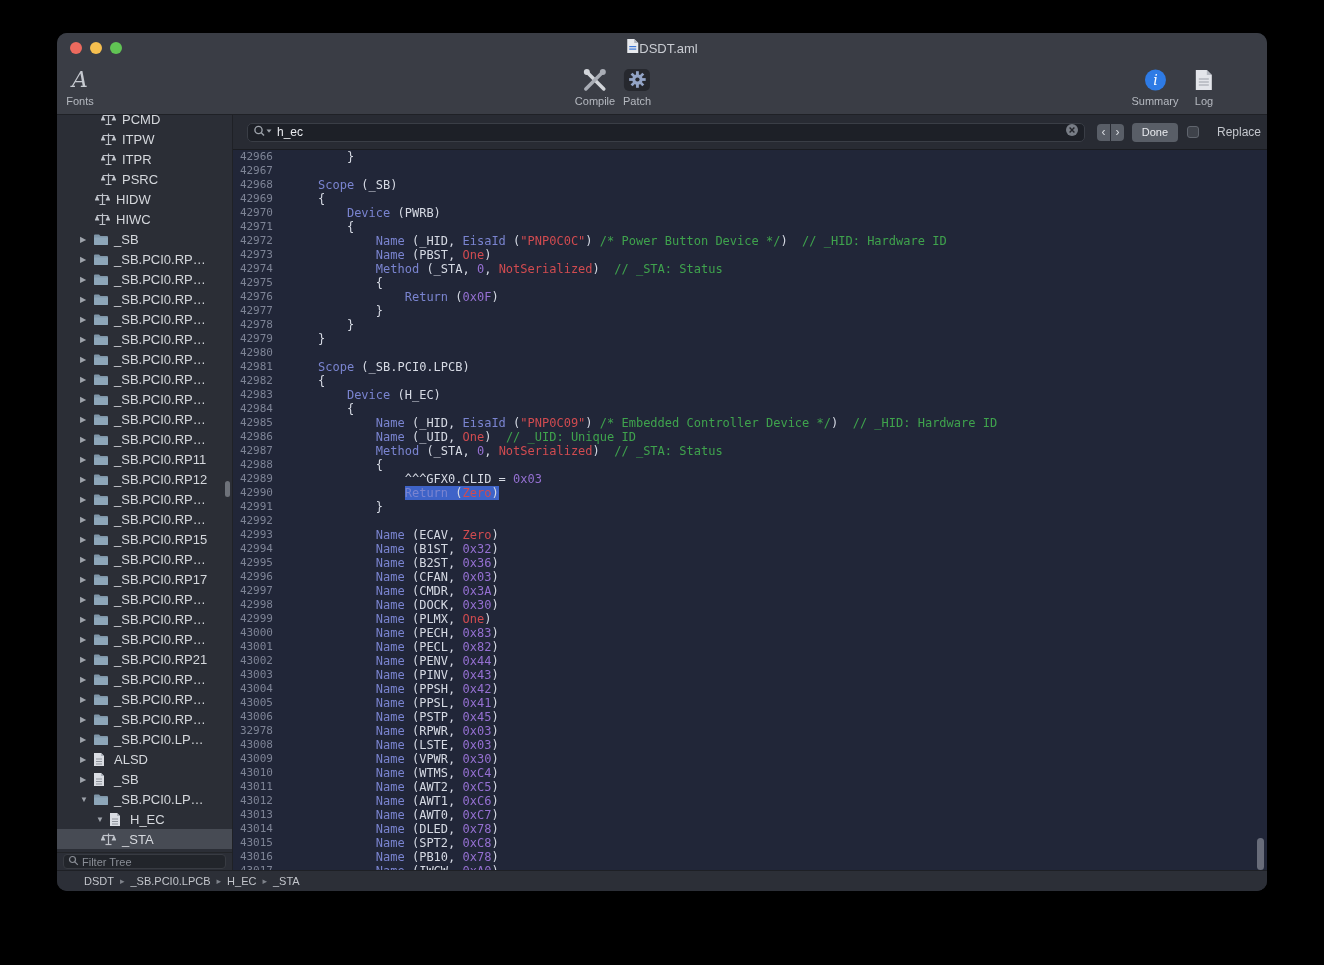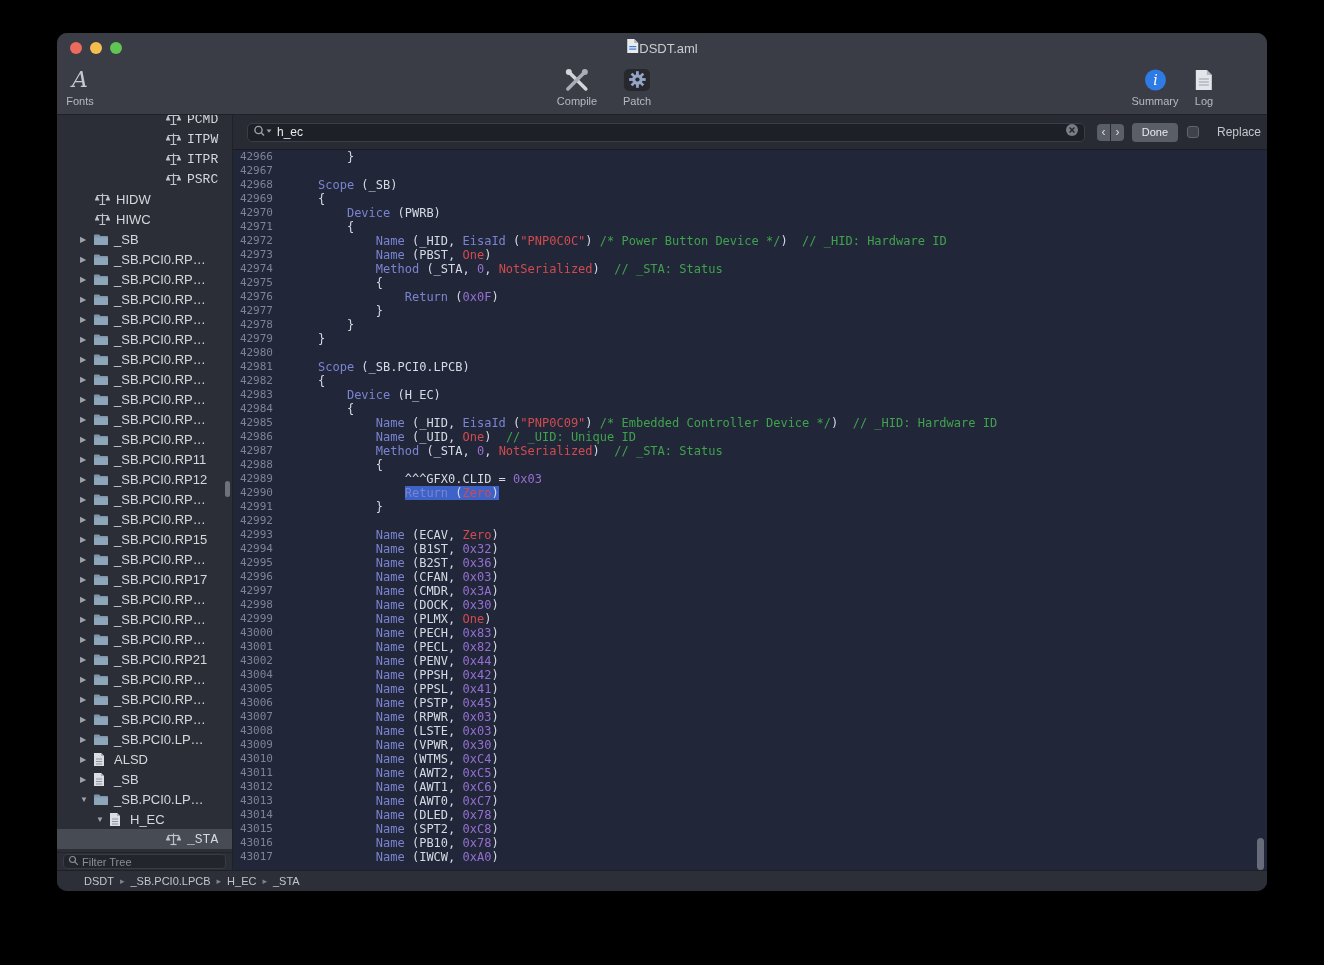--- a/index.html
+++ b/index.html
@@ -18,39 +18,39 @@
   .title-wrap { position:absolute; left:50%; top:0; height:100%; transform:translateX(-50%);
                 display:flex; align-items:center; }
   .title { color:#C9CCD2; font-size:13px; white-space:nowrap; }
 
   
   .toolbar { height:52px; background:#3A3D45; position:relative; border-bottom:1px solid #1F2126; }
   .titem { position:absolute; top:3px; transform:translateX(-50%); text-align:center;
            color:#B5B9C0; font-size:11px; display:flex; flex-direction:column;
            align-items:center; gap:2px; cursor:default; }
   .titem .ic { height:27px; display:flex; align-items:center; justify-content:center; }
-  .t-fonts{left:23px;} .t-compile{left:520px;} .t-patch{left:580px;}
+  .t-fonts{left:23px;} .t-compile{left:538px;} .t-patch{left:580px;}
   .t-summary{left:1098px;} .t-log{left:1147px;} .t-print{left:1229px;}
   .fonts-a { font-family:"DejaVu Serif", serif; font-style:italic; font-size:22px; color:#C6CAD0; line-height:1; }
   .patch-box { width:26px; height:22px; background:#26282E; border-radius:5px;
                display:flex; align-items:center; justify-content:center; }
 
   
   .content { position:absolute; top:82px; left:0; right:0; bottom:21px; display:flex; }
 
   
   .sidebar { width:176px; background:#2B2E36; border-right:1px solid #1F2126;
              display:flex; flex-direction:column; position:relative; overflow:hidden; }
   .tree { flex:1; overflow:hidden; margin-top:-6px; }
   .trow { height:20px; display:flex; align-items:center; color:#D5D8DD; font-size:13px; white-space:nowrap; }
   .trow.selected { background:#474B54; }
   .disc { width:14px; flex:none; font-size:8px; color:#9EA3AB; padding-left:1px; }
   .ticon { width:18px; flex:none; display:flex; align-items:center; }
   .tlabel { margin-left:3px; }
-  .lv0{padding-left:22px;} .lv1{padding-left:38px;} .lv2{padding-left:109px;font-family:Liberation Mono, monospace;}
+  .lv0{padding-left:22px;} .lv1{padding-left:38px;} .lv2{padding-left:44px;}
   .sidebar-thumb { position:absolute; right:2px; top:366px; width:5px; height:16px;
                    border-radius:3px; background:#6E727A; }
   .filterbar { flex:none; height:18px; border-top:1px solid #222428; background:#2B2E36;
                display:flex; align-items:center; padding:0 6px;justify-content:center; }
   .filter-field { flex:1; height:15px; background:#22252B; border:1px solid #383B42;
                   border-radius:4px; display:flex; align-items:center; gap:3px;
                   padding:0 4px; color:#8A8E96; font-size:11px; }
 
   
   .main { flex:1; display:flex; flex-direction:column; position:relative; background:#212638; overflow:hidden; }
@@ -669,24 +669,25 @@
           <div class="cline"><span class="ln">42993</span><span class="ccode"><span class="t-p">        </span><span class="t-k">Name</span><span class="t-p"> (ECAV, </span><span class="t-x">Zero</span><span class="t-p">)</span></span></div>
           <div class="cline"><span class="ln">42994</span><span class="ccode"><span class="t-p">        </span><span class="t-k">Name</span><span class="t-p"> (B1ST, </span><span class="t-n">0x32</span><span class="t-p">)</span></span></div>
           <div class="cline"><span class="ln">42995</span><span class="ccode"><span class="t-p">        </span><span class="t-k">Name</span><span class="t-p"> (B2ST, </span><span class="t-n">0x36</span><span class="t-p">)</span></span></div>
           <div class="cline"><span class="ln">42996</span><span class="ccode"><span class="t-p">        </span><span class="t-k">Name</span><span class="t-p"> (CFAN, </span><span class="t-n">0x03</span><span class="t-p">)</span></span></div>
           <div class="cline"><span class="ln">42997</span><span class="ccode"><span class="t-p">        </span><span class="t-k">Name</span><span class="t-p"> (CMDR, </span><span class="t-n">0x3A</span><span class="t-p">)</span></span></div>
           <div class="cline"><span class="ln">42998</span><span class="ccode"><span class="t-p">        </span><span class="t-k">Name</span><span class="t-p"> (DOCK, </span><span class="t-n">0x30</span><span class="t-p">)</span></span></div>
           <div class="cline"><span class="ln">42999</span><span class="ccode"><span class="t-p">        </span><span class="t-k">Name</span><span class="t-p"> (PLMX, </span><span class="t-x">One</span><span class="t-p">)</span></span></div>
           <div class="cline"><span class="ln">43000</span><span class="ccode"><span class="t-p">        </span><span class="t-k">Name</span><span class="t-p"> (PECH, </span><span class="t-n">0x83</span><span class="t-p">)</span></span></div>
           <div class="cline"><span class="ln">43001</span><span class="ccode"><span class="t-p">        </span><span class="t-k">Name</span><span class="t-p"> (PECL, </span><span class="t-n">0x82</span><span class="t-p">)</span></span></div>
           <div class="cline"><span class="ln">43002</span><span class="ccode"><span class="t-p">        </span><span class="t-k">Name</span><span class="t-p"> (PENV, </span><span class="t-n">0x44</span><span class="t-p">)</span></span></div>
+          <div class="cline"><span class="ln">43003</span><span class="ccode"><span class="t-p">        </span><span class="t-k">Name</span><span class="t-p"> (PINV, </span><span class="t-n">0x43</span><span class="t-p">)</span></span></div>
           <div class="cline"><span class="ln">43004</span><span class="ccode"><span class="t-p">        </span><span class="t-k">Name</span><span class="t-p"> (PPSH, </span><span class="t-n">0x42</span><span class="t-p">)</span></span></div>
           <div class="cline"><span class="ln">43005</span><span class="ccode"><span class="t-p">        </span><span class="t-k">Name</span><span class="t-p"> (PPSL, </span><span class="t-n">0x41</span><span class="t-p">)</span></span></div>
           <div class="cline"><span class="ln">43006</span><span class="ccode"><span class="t-p">        </span><span class="t-k">Name</span><span class="t-p"> (PSTP, </span><span class="t-n">0x45</span><span class="t-p">)</span></span></div>
-          <div class="cline"><span class="ln">43007</span><span class="ccode"><span class="t-p">        </span><span class="t-k">Name</span><span class="t-p"> (RPWR, </span><span class="t-n">0x03</span><span class="t-p">)</span></span></div>
+          <div class="cline"><span class="ln">32978</span><span class="ccode"><span class="t-p">        </span><span class="t-k">Name</span><span class="t-p"> (RPWR, </span><span class="t-n">0x03</span><span class="t-p">)</span></span></div>
           <div class="cline"><span class="ln">43008</span><span class="ccode"><span class="t-p">        </span><span class="t-k">Name</span><span class="t-p"> (LSTE, </span><span class="t-n">0x03</span><span class="t-p">)</span></span></div>
           <div class="cline"><span class="ln">43009</span><span class="ccode"><span class="t-p">        </span><span class="t-k">Name</span><span class="t-p"> (VPWR, </span><span class="t-n">0x30</span><span class="t-p">)</span></span></div>
           <div class="cline"><span class="ln">43010</span><span class="ccode"><span class="t-p">        </span><span class="t-k">Name</span><span class="t-p"> (WTMS, </span><span class="t-n">0xC4</span><span class="t-p">)</span></span></div>
           <div class="cline"><span class="ln">43011</span><span class="ccode"><span class="t-p">        </span><span class="t-k">Name</span><span class="t-p"> (AWT2, </span><span class="t-n">0xC5</span><span class="t-p">)</span></span></div>
           <div class="cline"><span class="ln">43012</span><span class="ccode"><span class="t-p">        </span><span class="t-k">Name</span><span class="t-p"> (AWT1, </span><span class="t-n">0xC6</span><span class="t-p">)</span></span></div>
           <div class="cline"><span class="ln">43013</span><span class="ccode"><span class="t-p">        </span><span class="t-k">Name</span><span class="t-p"> (AWT0, </span><span class="t-n">0xC7</span><span class="t-p">)</span></span></div>
           <div class="cline"><span class="ln">43014</span><span class="ccode"><span class="t-p">        </span><span class="t-k">Name</span><span class="t-p"> (DLED, </span><span class="t-n">0x78</span><span class="t-p">)</span></span></div>
           <div class="cline"><span class="ln">43015</span><span class="ccode"><span class="t-p">        </span><span class="t-k">Name</span><span class="t-p"> (SPT2, </span><span class="t-n">0xC8</span><span class="t-p">)</span></span></div>
           <div class="cline"><span class="ln">43016</span><span class="ccode"><span class="t-p">        </span><span class="t-k">Name</span><span class="t-p"> (PB10, </span><span class="t-n">0x78</span><span class="t-p">)</span></span></div>
           <div class="cline"><span class="ln">43017</span><span class="ccode"><span class="t-p">        </span><span class="t-k">Name</span><span class="t-p"> (IWCW, </span><span class="t-n">0xA0</span><span class="t-p">)</span></span></div>

